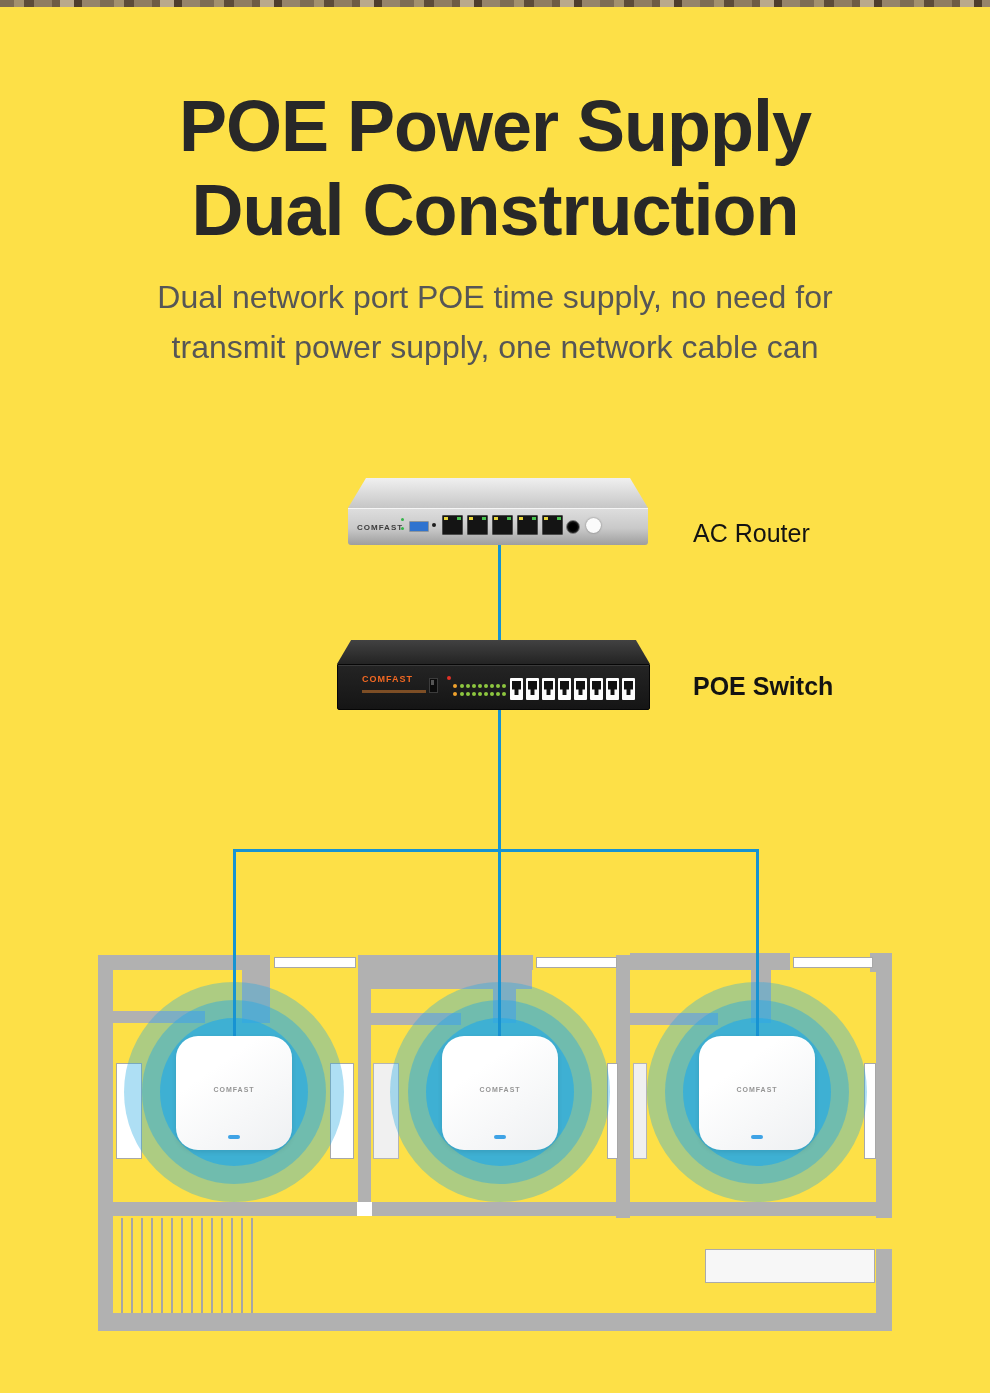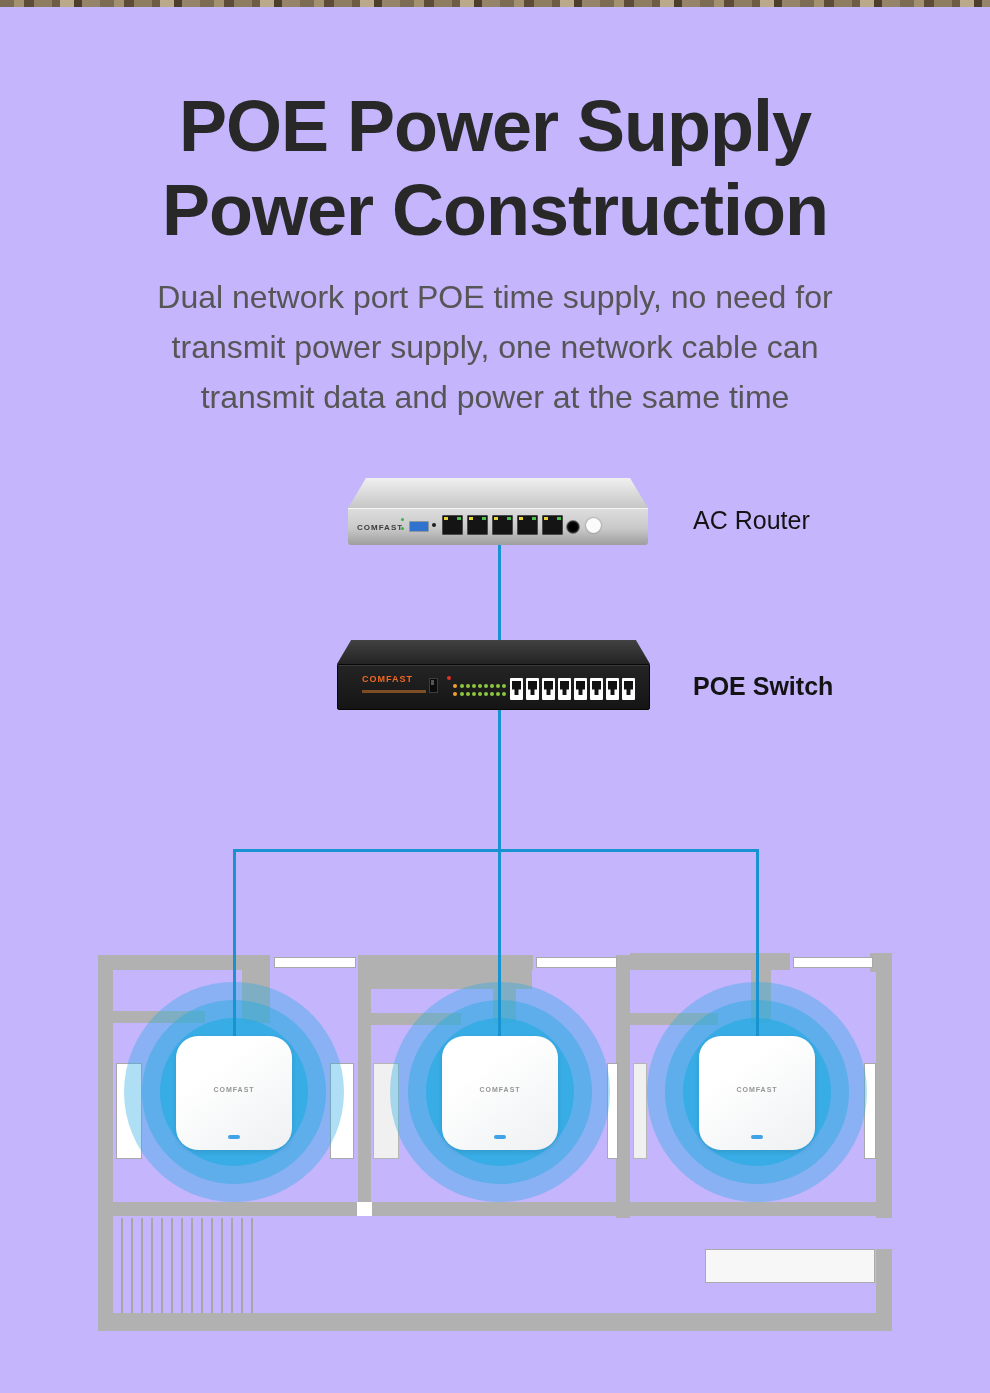--- a/index.html
+++ b/index.html
@@ -1,16 +1,16 @@
 <!DOCTYPE html>
 <html><head>
 <meta charset="utf-8">
 <style>
   html,body{margin:0;padding:0;background:#ffffff;}
-  .canvas{position:relative;width:990px;height:1393px;background:#c4b5fd;overflow:hidden;
+  .canvas{position:relative;width:990px;height:1393px;background:#fde047;overflow:hidden;
           font-family:"Liberation Sans",sans-serif;}
 
   
   .top-strip{position:absolute;left:0;top:0;width:990px;height:7px;
     background:repeating-linear-gradient(90deg,
       #7d6c54 0 14px,#a3916f 14px 24px,#5d4c38 24px 34px,#8f7d61 34px 52px,
       #6e5c44 52px 60px,#baa98b 60px 74px,#4e3e2c 74px 82px,#96846a 82px 100px);}
 
   
   .title{position:absolute;left:0;right:0;top:84px;margin:0;text-align:center;
@@ -94,48 +94,47 @@
 </style>
 </head>
 <body>
 
 <div class="canvas">
 
   <div class="top-strip"></div>
 
   <h1 class="title">
     <div>POE Power Supply</div>
-    <div>Power Construction</div>
+    <div>Dual Construction</div>
   </h1>
 
   <div class="subtitle">
     <div>Dual network port POE time supply, no need for</div>
     <div>transmit power supply, one network cable can</div>
-    <div>transmit data and power at the same time</div>
   </div>
 
   <div class="router">
     <div class="router-top"></div>
     <div class="router-front">
       <span class="router-brand">COMFAST</span>
       <span class="rled"></span>
       <span class="usb"></span>
       <span class="rdot"></span>
       <span class="rports">
         <span class="rport"></span>
         <span class="rport"></span>
         <span class="rport"></span>
         <span class="rport"></span>
         <span class="rport"></span>
       </span>
       <span class="dcjack"></span>
       <span class="rbutton"></span>
     </div>
   </div>
-  <div class="dev-label" style="left:693px;top:506px;text-align:center;">AC Router</div>
+  <div class="dev-label" style="left:693px;top:519px;text-align:center;">AC Router</div>
 
   <div class="switch">
     <div class="switch-top"></div>
     <div class="switch-front">
       <span class="switch-brand">COMFAST</span>
       <span class="model-bar"></span>
       <span class="toggle"></span>
       <span class="pwr-led"></span>
       <span class="led-row leds1"></span>
       <span class="led-row leds2"></span>

